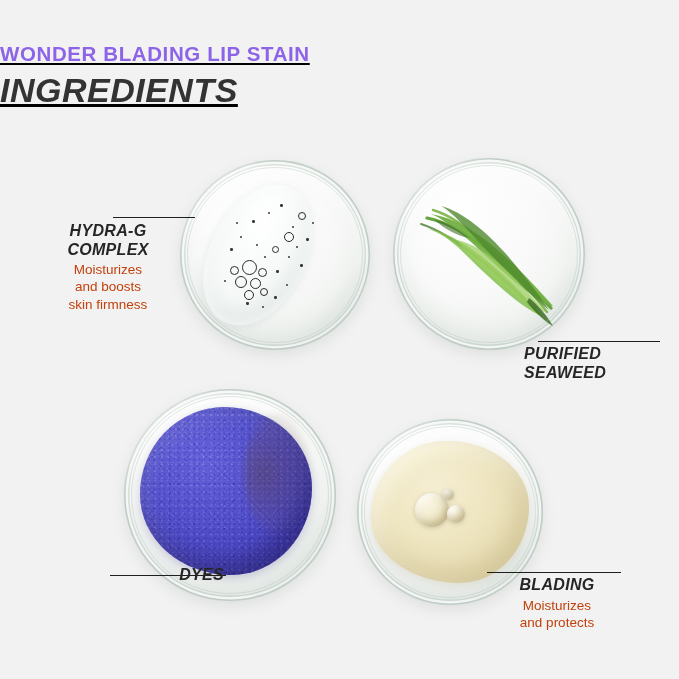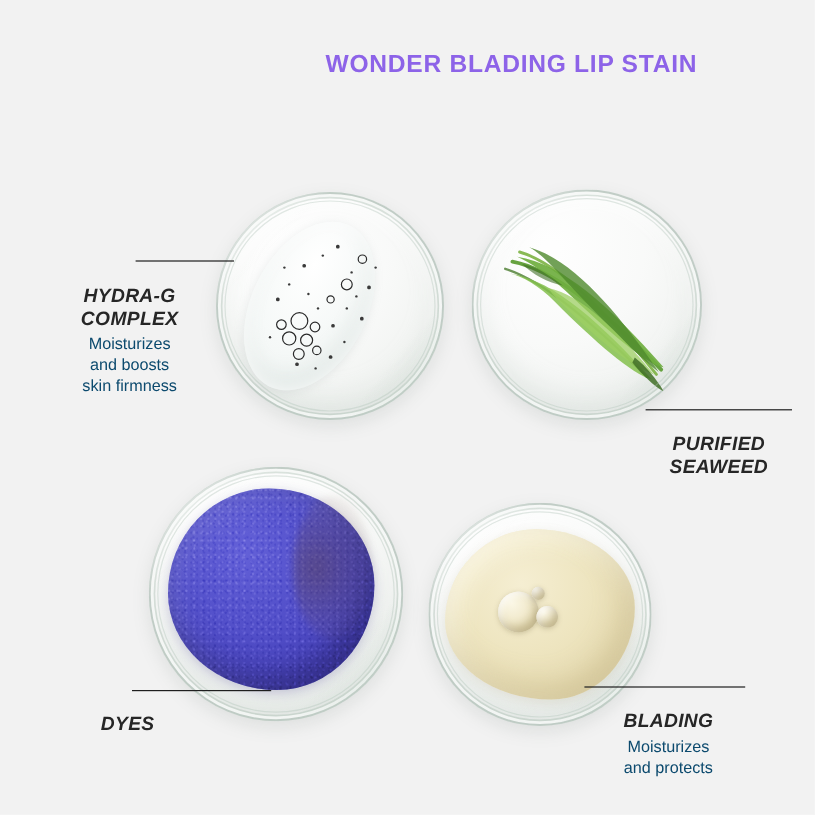--- a/index.html
+++ b/index.html
@@ -20,21 +20,22 @@
     position: absolute;
     inset: 0;
   }
 
   
   .heading {
     position: absolute;
     top: 42px;
     left: 0;
     width: 581px;
-    text-align: right;
+    text-align: left;
+    text-decoration: underline;
   }
   .heading .brand {
     font-size: 20.5px;
     font-weight: bold;
     letter-spacing: 0.6px;
     color: #8d63e8;
     line-height: 1.15;
   }
   .heading .main {
     font-size: 34px;
@@ -190,61 +191,62 @@
     border-radius: 50%;
     background:
       radial-gradient(circle at 34% 28%, #fbf7e6 0%, #f2ebcf 40%, #e6dcb4 72%, #cdbf90 100%);
     box-shadow:
       inset -3px -4px 7px rgba(150,136,92,0.45),
       inset 2px 2px 6px rgba(255,255,255,0.9),
       0 1px 4px rgba(140,128,90,0.35);
   }
 
   
-  .callout { position: absolute; margin-top: 17px; }
+  .callout { position: absolute; }
   .leader {
     position: absolute;
     height: 0;
     border-top: 1.8px solid #1f1f1f;
   }
   .cl-title {
     font-size: 16px;
     font-weight: bold;
     font-style: italic;
     color: #262626;
     letter-spacing: 0.3px;
     line-height: 1.16;
     white-space: pre-line;
   }
   .cl-desc {
     font-size: 13.5px;
     font-weight: normal;
-    color: #0c4a6e;
+    color: #c2410c;
     line-height: 1.28;
     margin-top: 2px;
     white-space: pre-line;
   }
 
   #callout-hydra   { left: 34px;  top: 222px; width: 148px; text-align: center; }
-  #callout-seaweed { left: 524px; top: 345px; width: 150px; text-align: center; }
-  #callout-dyes    { left: 84px;  top: 578px; width: 140px; }
+  #callout-seaweed { left: 524px; top: 345px; width: 150px; text-align: left; }
+  #callout-dyes    { left: 84px;  top: 566px; width: 140px; text-align: right; }
   #callout-squalane{ left: 487px; top: 576px; width: 140px; text-align: center; }
 
   #leader-hydra    { left: 113px; top: 217px; width: 82px; }
   #leader-seaweed  { left: 538px; top: 341px; width: 122px; }
   #leader-dyes     { left: 110px; top: 575px; width: 116px; }
   #leader-squalane { left: 487px; top: 572px; width: 134px; }
 </style>
 </head>
 <body>
 
 <div class="stage">
 
   <div class="heading">
     <div class="brand">WONDER BLADING LIP STAIN</div>
+    <div class="main">INGREDIENTS</div>
   </div>
 
   <div class="dish" id="dish-gel">
     <div class="dish-content">
       <div class="gel-blob"></div>
       <span class="bub" style="left:62px;top:100px;width:13px;height:13px;"></span>
       <span class="bub" style="left:55px;top:116px;width:10px;height:10px;"></span>
       <span class="bub" style="left:70px;top:118px;width:9px;height:9px;"></span>
       <span class="bub" style="left:50px;top:106px;width:7px;height:7px;"></span>
       <span class="bub" style="left:78px;top:108px;width:7px;height:7px;"></span>

